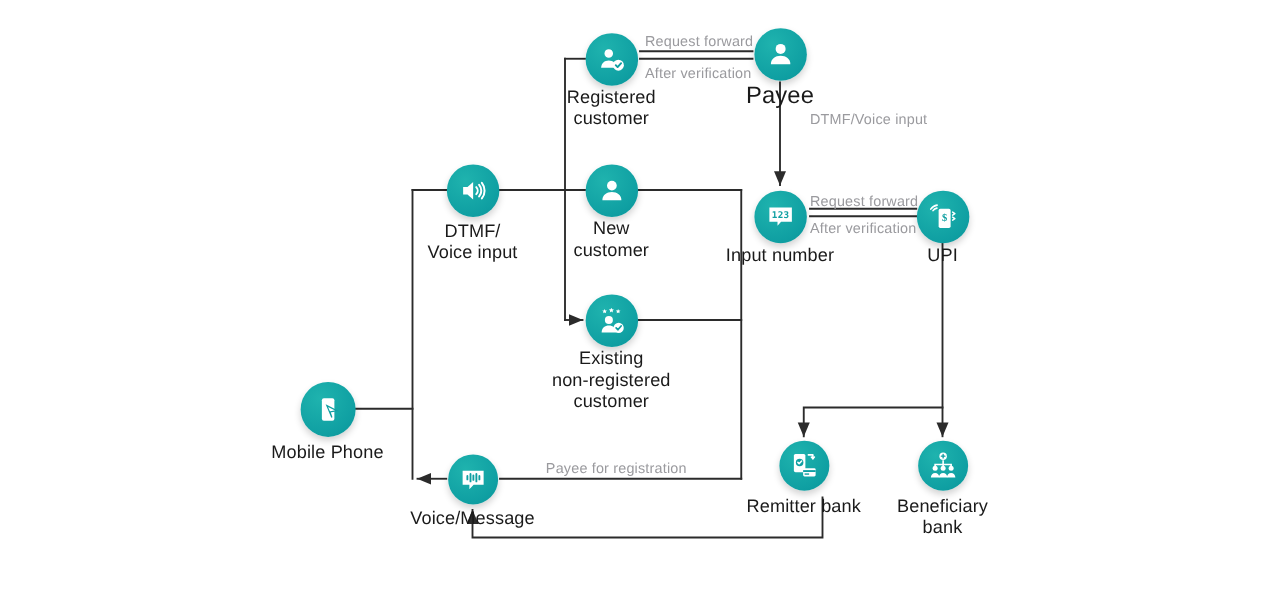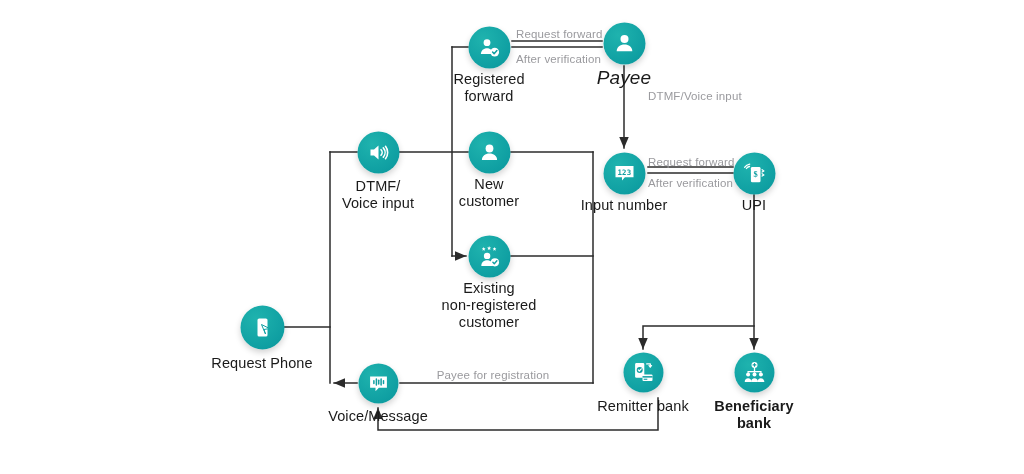--- a/index.html
+++ b/index.html
@@ -114,21 +114,21 @@
     </g>
   </svg>
 
   <div class="node" style="left:262px; top:327px;">
     <div class="node-icon" style="width:44px; height:44px;">
       <svg width="24" height="24" viewBox="0 0 24 24" fill="#fff">
         <rect x="7" y="3" width="10" height="18" rx="1.6"></rect>
         <path d="M11 9 L19 13 L13.5 14 L15 18.5 Z" fill="#fff" stroke="#0f9fa2" stroke-width="1"></path>
       </svg>
     </div>
-    <div class="node-label" style="top:28px;">Request Phone</div>
+    <div class="node-label" style="top:28px;">Mobile Phone</div>
   </div>
 
   <div class="node" style="left:378px; top:152px;">
     <div class="node-icon" style="width:42px; height:42px;">
       <svg width="24" height="24" viewBox="0 0 24 24">
         <path d="M4 9 h3.5 L12 5 v14 L7.5 15 H4 z" fill="#fff"></path>
         <path d="M14.5 9.2 a4 4 0 0 1 0 5.6" stroke="#fff" stroke-width="1.6" fill="none" stroke-linecap="round"></path>
         <path d="M16.8 7.4 a7 7 0 0 1 0 9.2" stroke="#fff" stroke-width="1.6" fill="none" stroke-linecap="round"></path>
         <path d="M19 5.8 a10 10 0 0 1 0 12.4" stroke="#fff" stroke-width="1.6" fill="none" stroke-linecap="round"></path>
       </svg>
@@ -140,21 +140,21 @@
   <div class="node" style="left:489px; top:47px;">
     <div class="node-icon" style="width:42px; height:42px;">
       <svg width="24" height="24" viewBox="0 0 24 24">
         <circle cx="9.5" cy="7.2" r="3.4" fill="#fff"></circle>
         <path d="M3.4 18.6 c0-3.6 2.8-5.8 6.1-5.8 c3.3 0 6.1 2.2 6.1 5.8 z" fill="#fff"></path>
         <circle cx="17.2" cy="16.6" r="4.4" fill="#fff"></circle>
         <path d="M15.1 16.6 l1.5 1.6 l2.8 -3.2" stroke="#0f9fa2" stroke-width="1.5" fill="none" stroke-linecap="round" stroke-linejoin="round"></path>
       </svg>
     </div>
     <div class="node-label" style="top:24px;">Registered
-forward</div>
+customer</div>
   </div>
 
   <div class="node" style="left:489px; top:152px;">
     <div class="node-icon" style="width:42px; height:42px;">
       <svg width="24" height="24" viewBox="0 0 24 24" fill="#fff">
         <circle cx="12" cy="8" r="3.9"></circle>
         <path d="M4.4 19.6 c0-4.1 3.4-6.5 7.6-6.5 c4.2 0 7.6 2.4 7.6 6.5 z"></path>
       </svg>
     </div>
     <div class="node-label" style="top:24px;">New
@@ -178,21 +178,21 @@
 customer</div>
   </div>
 
   <div class="node" style="left:624px; top:43px;">
     <div class="node-icon" style="width:42px; height:42px;">
       <svg width="24" height="24" viewBox="0 0 24 24" fill="#fff">
         <circle cx="12" cy="7.6" r="4.0"></circle>
         <path d="M4.2 19.8 c0-4.2 3.5-6.7 7.8-6.7 c4.3 0 7.8 2.5 7.8 6.7 z"></path>
       </svg>
     </div>
-    <div class="node-label big" style="top:24px;font-style:italic;">Payee</div>
+    <div class="node-label big" style="top:24px;">Payee</div>
   </div>
 
   <div class="node" style="left:624px; top:173px;">
     <div class="node-icon" style="width:42px; height:42px;align-items:center;">
       <svg width="26" height="26" viewBox="0 0 26 26">
         <path d="M4 5.4 h18 v11.4 h-8.6 l-2.9 3.3 v-3.3 H4 z" fill="#fff"></path>
         <text x="13" y="14.2" font-family="'DejaVu Sans Mono', monospace" font-size="7.4" font-weight="bold" fill="#0f9fa2" text-anchor="middle" letter-spacing="0.3">123</text>
       </svg>
     </div>
     <div class="node-label" style="top:24px;">Input number</div>
@@ -251,21 +251,21 @@
         <path d="M10.6 4.4 h2.8 M12 3.0 v2.8" stroke="#0f9fa2" stroke-width="1.1" stroke-linecap="round"></path>
         <path d="M12 7.6 v2.4 M5.6 12.2 v-1.1 h12.8 v1.1 M12 10.0 v2.2" stroke="#fff" stroke-width="1.3" fill="none"></path>
         <circle cx="5.6" cy="14.0" r="2.0" fill="#fff"></circle>
         <circle cx="12" cy="14.0" r="2.0" fill="#fff"></circle>
         <circle cx="18.4" cy="14.0" r="2.0" fill="#fff"></circle>
         <path d="M2.2 21.4 c0-2.2 1.5-3.6 3.4-3.6 c1.9 0 3.4 1.4 3.4 3.6 z" fill="#fff"></path>
         <path d="M8.6 21.4 c0-2.2 1.5-3.6 3.4-3.6 c1.9 0 3.4 1.4 3.4 3.6 z" fill="#fff"></path>
         <path d="M15.0 21.4 c0-2.2 1.5-3.6 3.4-3.6 c1.9 0 3.4 1.4 3.4 3.6 z" fill="#fff"></path>
       </svg>
     </div>
-    <div class="node-label" style="top:26px;font-weight:bold;">Beneficiary
+    <div class="node-label" style="top:26px;">Beneficiary
 bank</div>
   </div>
 
   <div class="edge-label" style="left:516px; top:27px;">Request forward</div>
 
   <div class="edge-label" style="left:516px; top:52px;">After verification</div>
 
   <div class="edge-label" style="left:648px; top:89px;">DTMF/Voice input</div>
 
   <div class="edge-label" style="left:648px; top:155px;">Request forward</div>

